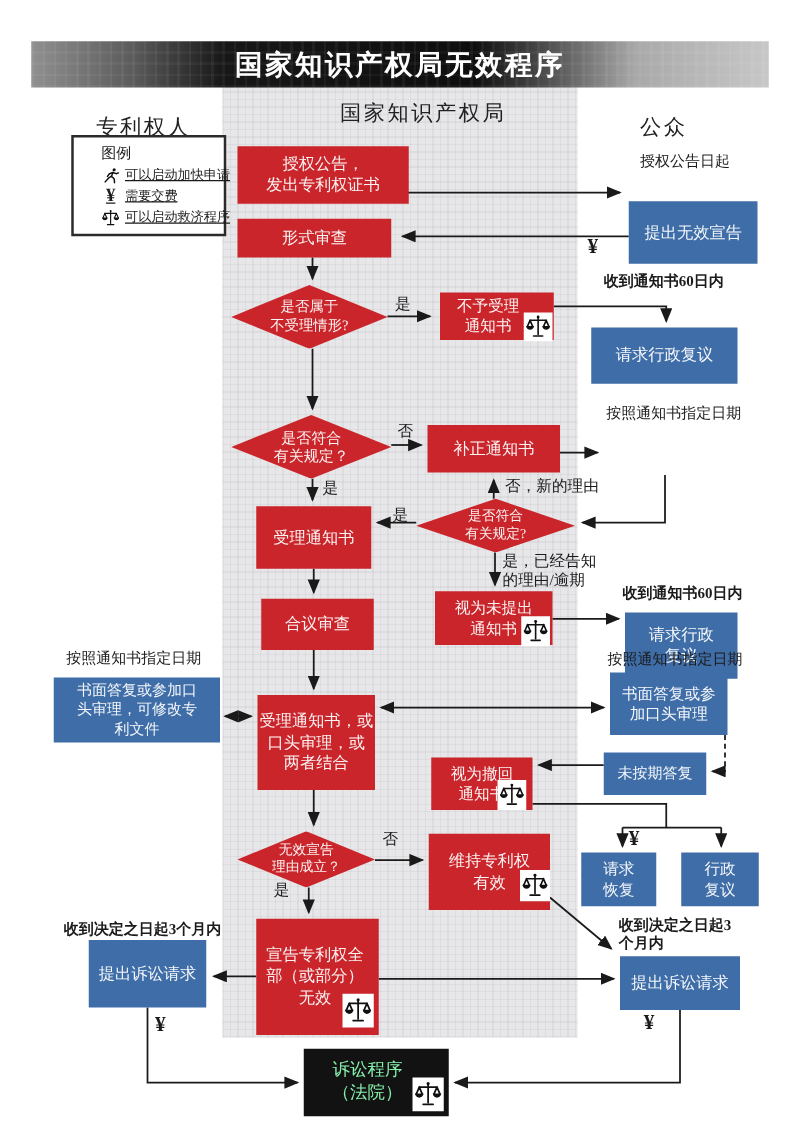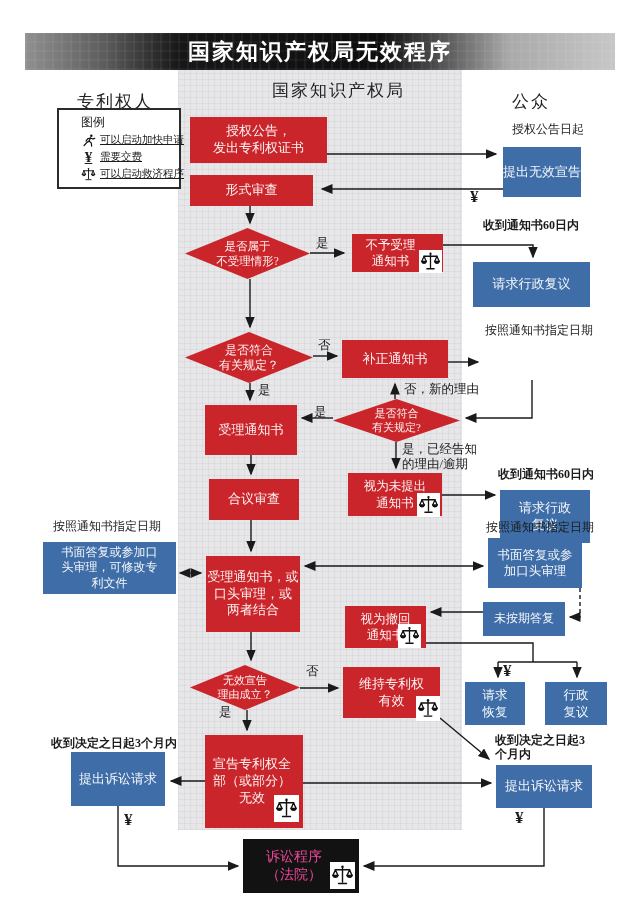--- a/index.html
+++ b/index.html
@@ -23,21 +23,21 @@
     padding:4px 22px;box-sizing:border-box;font-size:10.5px;}
   .legend .lg-title{font-size:12px;margin-bottom:2px;}
   .lg-row{display:flex;align-items:flex-start;gap:4px;height:17px;white-space:nowrap;text-decoration:underline;}
   .lg-ic{width:15px;height:15px;flex:0 0 15px;display:inline-flex;}
   .lg-yen{width:15px;flex:0 0 15px;font-size:15px;font-weight:700;text-align:center;line-height:15px;}
   
   .box{display:flex;align-items:center;justify-content:center;text-align:center;
     white-space:pre-line;box-sizing:border-box;line-height:1.3;}
   .red{background:#c9252b;color:#fdf2f2;font-size:13px;}
   .blue{background:#3e6da7;color:#f4f7fb;font-size:13px;}
-  .blackbox{background:#121212;color:#ec4899;font-size:14px;font-family:Liberation Serif, serif;}
+  .blackbox{background:#121212;color:#86efac;font-size:14px;font-family:Liberation Serif, serif;}
   .diamond{background:#c9252b;color:#fdf2f2;clip-path:polygon(50% 0,100% 50%,50% 100%,0 50%);
     display:flex;align-items:center;justify-content:center;text-align:center;
     white-space:pre-line;font-size:11.5px;line-height:1.25;}
   .note{font-size:12px;white-space:pre-line;line-height:1.15;}
   .bold{font-weight:700;}
   .elabel{font-size:12.5px;white-space:pre-line;line-height:1.2;}
   .yen{font-size:17px;font-weight:700;}
   .scales{position:absolute;background:#fff;padding:1px;display:flex;}
   .wires{left:0;top:0;}
 </style>
@@ -190,21 +190,21 @@
           <path d="M5 6.5L2.2 13M5 6.5L7.8 13M21 6.5L18.2 13M21 6.5L23.8 13"></path>
           <path d="M2.2 13a2.9 2.9 0 0 0 5.6 0z" fill="#111"></path>
           <path d="M18.2 13a2.9 2.9 0 0 0 5.6 0z" fill="#111"></path>
           <path d="M8.5 22h9"></path>
         </g>
         <circle cx="13" cy="3.2" r="1.4" fill="#111"></circle>
       </svg>
     </div>
   <div class="abs diamond" style="left:190px;top:665px;width:110px;height:45px;font-size:11px;">无效宣告
 理由成立？</div>
-  <div class="abs box red" style="left:343px;top:667px;width:97px;height:51px;">维持专利权
+  <div class="abs box red" style="left:343px;top:667px;width:97px;height:61px;">维持专利权
 有效</div>
   <div class="abs scales" style="left:416px;top:696px;width:22px;height:23px;">
       <svg viewBox="0 0 26 26" width="100%" height="100%">
         <g fill="none" stroke="#111" stroke-width="1.6" stroke-linecap="round">
           <path d="M13 4v16.5"></path>
           <path d="M5 6.5h16"></path>
           <path d="M5 6.5L2.2 13M5 6.5L7.8 13M21 6.5L18.2 13M21 6.5L23.8 13"></path>
           <path d="M2.2 13a2.9 2.9 0 0 0 5.6 0z" fill="#111"></path>
           <path d="M18.2 13a2.9 2.9 0 0 0 5.6 0z" fill="#111"></path>
           <path d="M8.5 22h9"></path>
@@ -238,21 +238,21 @@
           <path d="M5 6.5L2.2 13M5 6.5L7.8 13M21 6.5L18.2 13M21 6.5L23.8 13"></path>
           <path d="M2.2 13a2.9 2.9 0 0 0 5.6 0z" fill="#111"></path>
           <path d="M18.2 13a2.9 2.9 0 0 0 5.6 0z" fill="#111"></path>
           <path d="M8.5 22h9"></path>
         </g>
         <circle cx="13" cy="3.2" r="1.4" fill="#111"></circle>
       </svg>
     </div>
 
   <div class="abs note" style="left:512px;top:123px;">授权公告日起</div>
-  <div class="abs box blue" style="left:503px;top:147px;width:78px;height:50px;">提出无效宣告</div>
+  <div class="abs box blue" style="left:503px;top:161px;width:103px;height:50px;">提出无效宣告</div>
   <div class="abs note bold" style="left:483px;top:219px;">收到通知书60日内</div>
   <div class="abs box blue" style="left:473px;top:262px;width:117px;height:45px;">请求行政复议</div>
   <div class="abs note" style="left:485px;top:324px;">按照通知书指定日期</div>
   <div class="abs note bold" style="left:498px;top:468px;">收到通知书60日内</div>
   <div class="abs box blue" style="left:500px;top:490px;width:90px;height:53px;">请求行政
 复议</div>
   <div class="abs note" style="left:486px;top:521px;">按照通知书指定日期</div>
   <div class="abs box blue" style="left:488px;top:538px;width:94px;height:50px;font-size:12.5px;">书面答复或参
 加口头审理</div>
   <div class="abs box blue" style="left:483px;top:602px;width:82px;height:34px;font-size:12px;">未按期答复</div>

